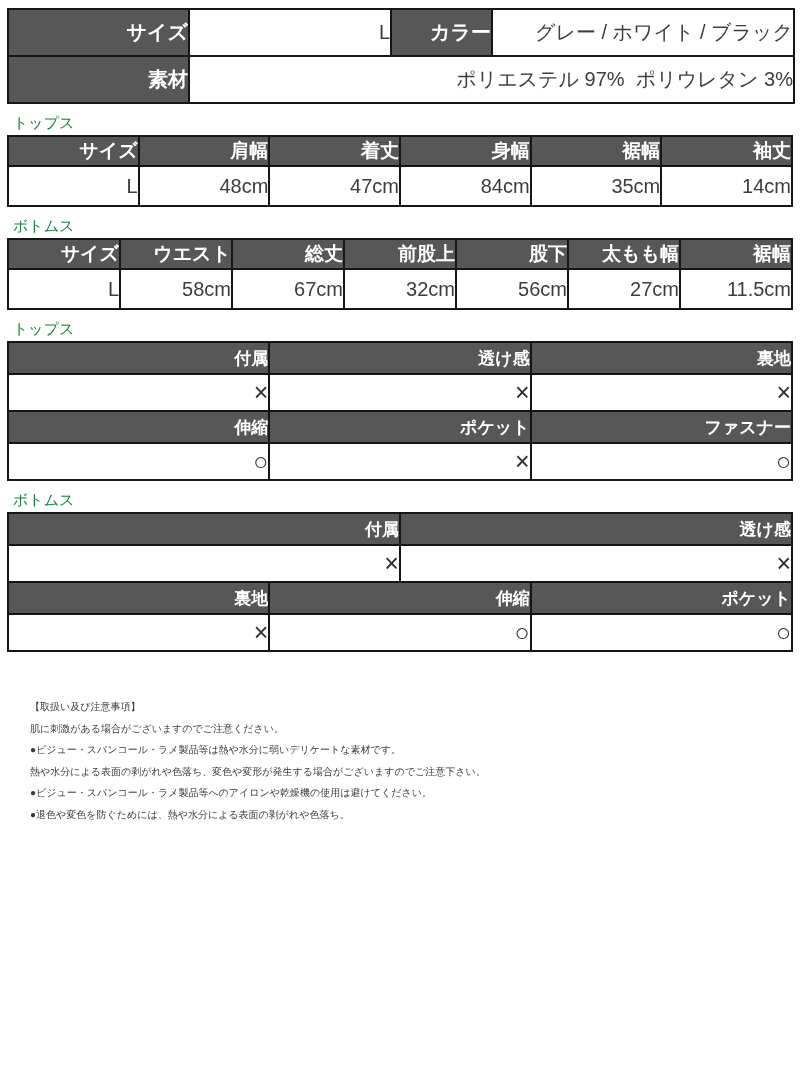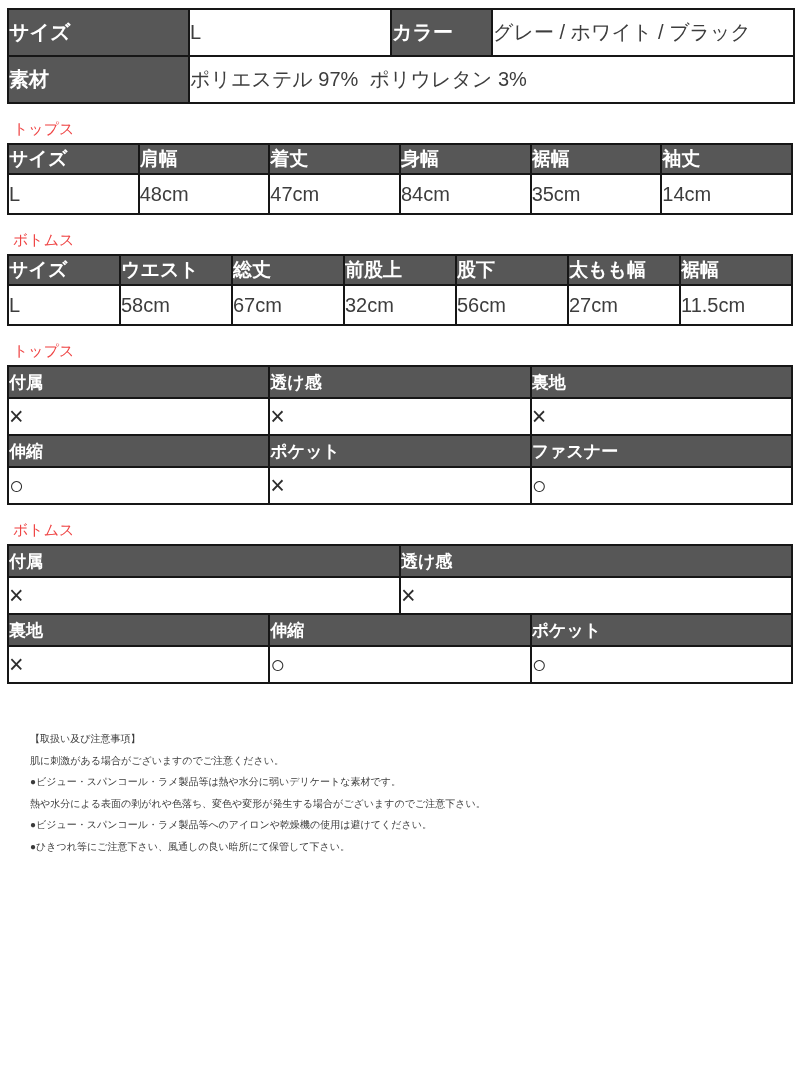--- a/index.html
+++ b/index.html
@@ -11,37 +11,37 @@
   html,body{margin:0;padding:0;background:#fff;}
   body{
     width:800px;height:1067px;overflow:hidden;
     font-family:"Liberation Sans","DejaVu Sans",sans-serif;
     color:var(--text);
   }
   .wrap{padding:8px 7px 0 7px;}
   table{border-collapse:collapse;table-layout:fixed;width:786px;}
   td{
     border:2px solid var(--border);
-    text-align:left;vertical-align:middle;
+    text-align:right;vertical-align:middle;
     overflow:hidden;white-space:nowrap;
     padding:0;
   }
   td.hd{background:var(--header-bg);color:#fff;font-weight:bold;font-size:20px;}
   td.val{background:#fff;color:var(--text);font-size:20px;}
   
   .t1 td{height:45px;}
   
   .t-size td.hd{height:28px;font-size:19px;}
   .t-size td.val{height:38px;}
   
   .t-feat td.hd{height:30px;font-size:17px;}
   .t-feat td.val{height:35px;font-size:25px;color:#2e2e2e;font-weight:300;}
   .sec-label{
-    margin:18px 0 4px 6px;
-    font-size:15px;line-height:17px;color:#ef4444;font-family:Liberation Mono, monospace;
+    margin:10px 0 4px 6px;
+    font-size:15px;line-height:17px;color:#15803d;
   }
   .notes{
     margin:44px 30px 0 23px;
     font-size:10px;line-height:21.5px;color:var(--note-text);
   }
   .notes div{white-space:nowrap;}
 </style>
 </head>
 <body>
 
@@ -171,16 +171,16 @@
     </tr>
   </tbody>
     </table>
 
   <div class="notes">
     <div>【取扱い及び注意事項】</div>
     <div>肌に刺激がある場合がございますのでご注意ください。</div>
     <div>●ビジュー・スパンコール・ラメ製品等は熱や水分に弱いデリケートな素材です。</div>
     <div>熱や水分による表面の剥がれや色落ち、変色や変形が発生する場合がございますのでご注意下さい。</div>
     <div>●ビジュー・スパンコール・ラメ製品等へのアイロンや乾燥機の使用は避けてください。</div>
-    <div>●ひきつれ等にご注意下さい、風通しの良い暗所にて保管して下さい。</div>
+    <div>●退色や変色を防ぐためには、熱や水分による表面の剥がれや色落ち。</div>
   </div>
 
 </div>
 
 </body></html>

